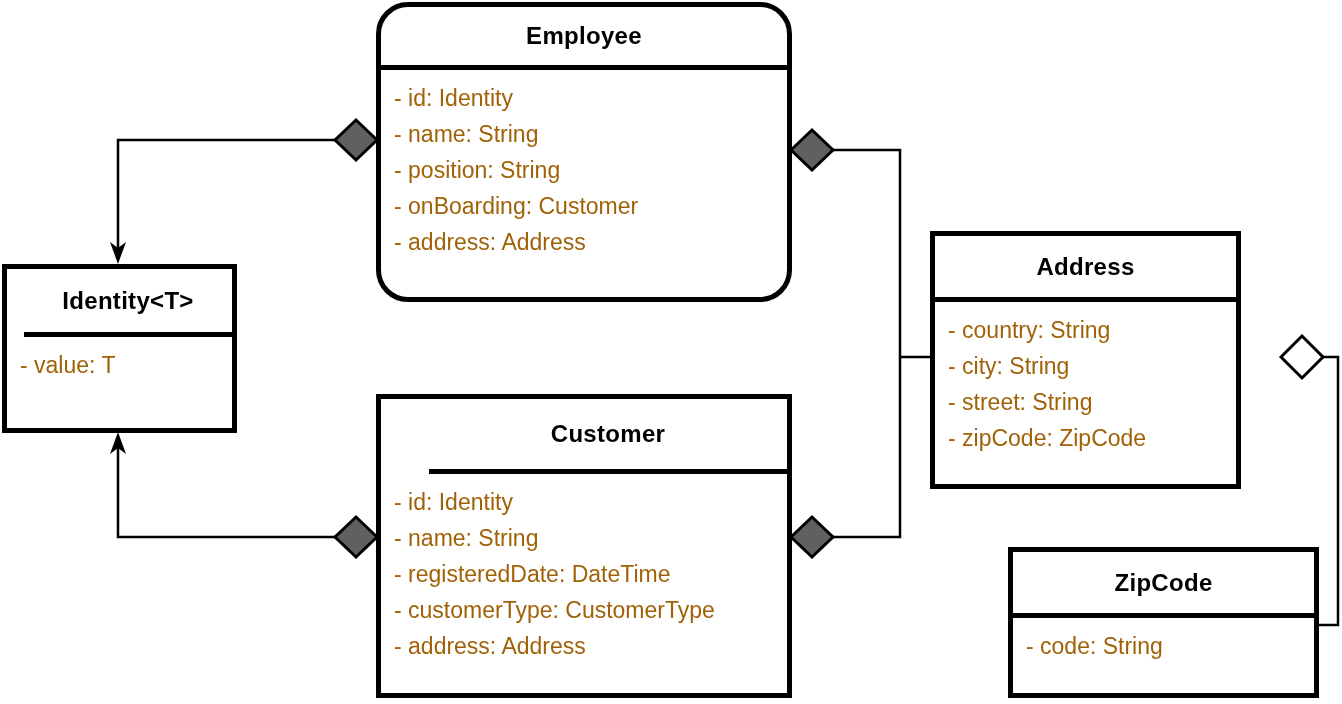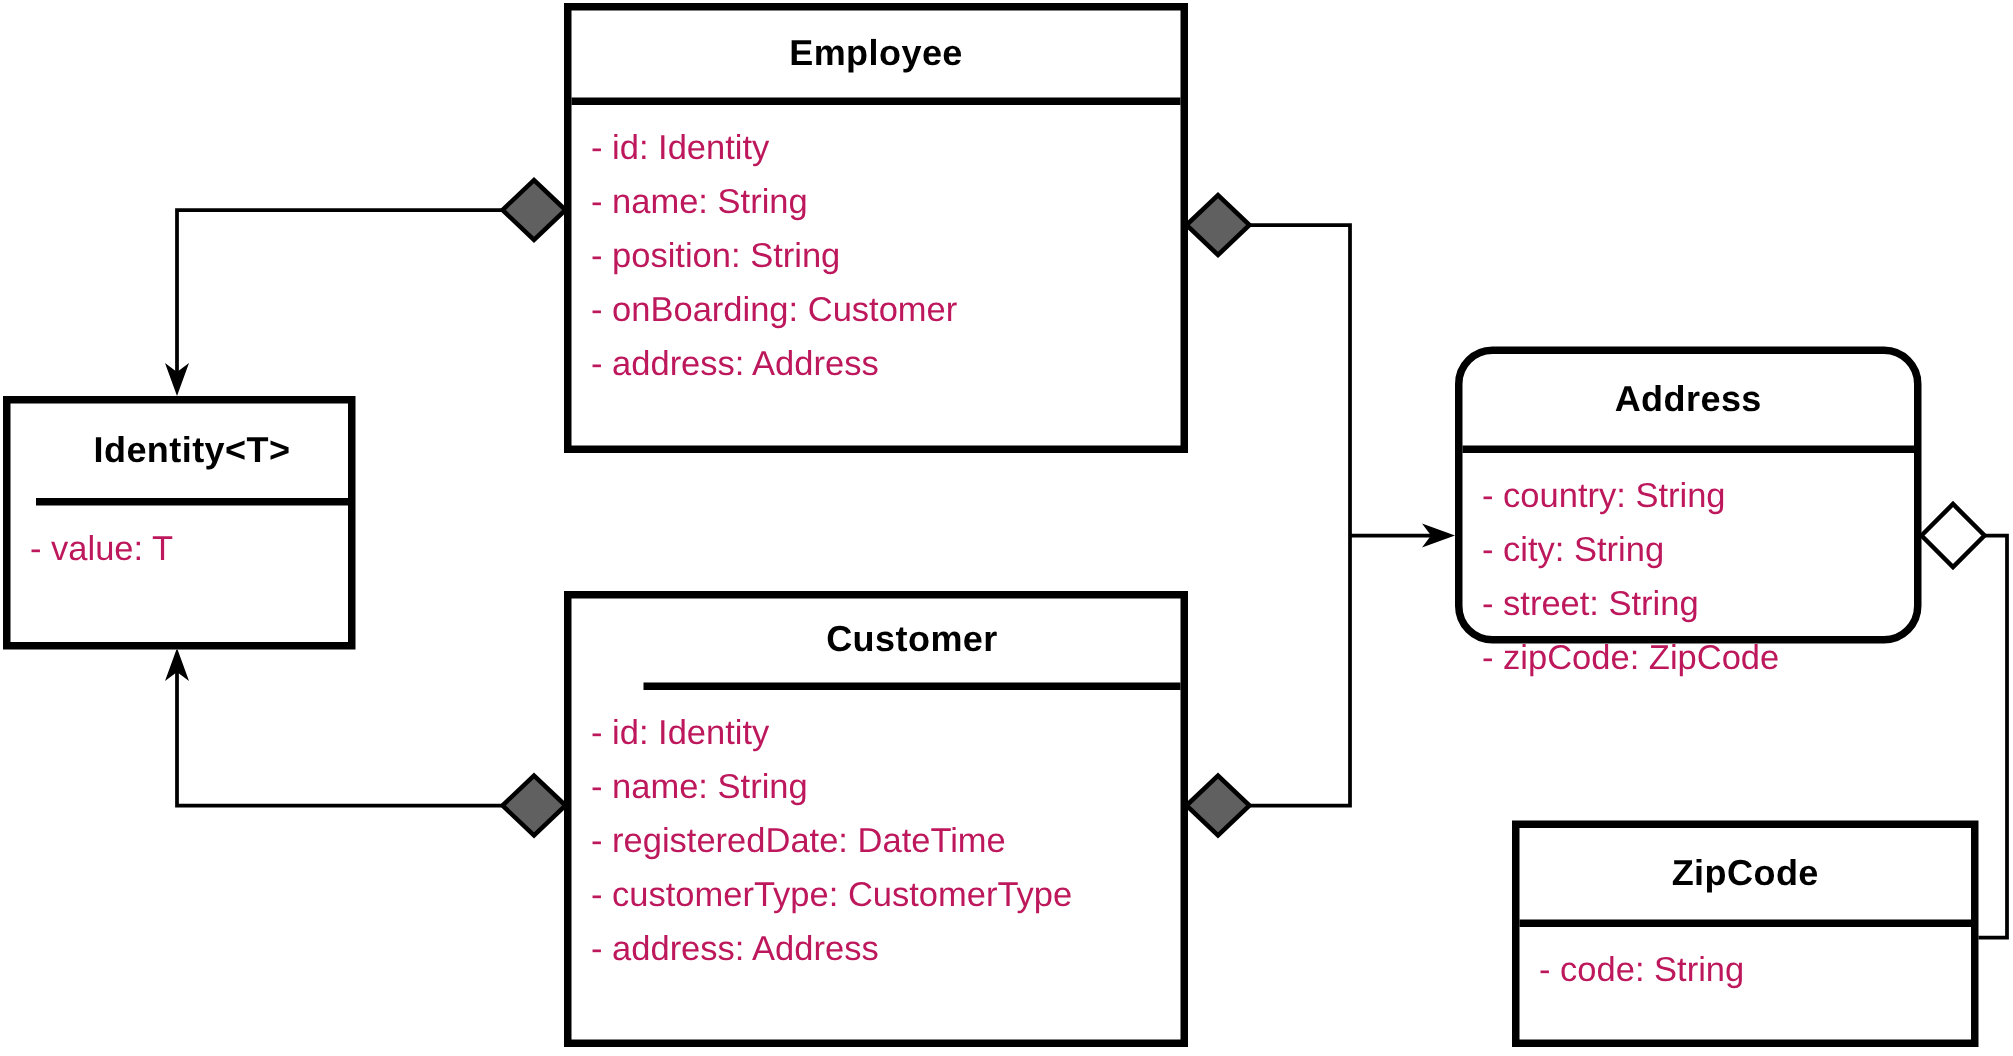--- a/index.html
+++ b/index.html
@@ -51,31 +51,31 @@
     font-size: 24px;
     color: #000000;
     letter-spacing: 0.3px;
   }
   .uml-attrs {
     padding: 10px 13px;
   }
   .attr {
     font-size: 23px;
     line-height: 36px;
-    color: #be185d;
+    color: #a16207;
     white-space: nowrap;
   }
   
-  #box-employee { left: 376px; top: 2px;   width: 416px; height: 300px; }
+  #box-employee { left: 376px; top: 2px;   width: 416px; height: 300px; border-radius: 32px; }
   #box-employee .uml-title { height: 63px; }
   #box-identity { left: 2px;   top: 264px; width: 235px; height: 169px; }
   #box-identity .uml-title { height: 68px; margin-left: 17px; }
   #box-customer { left: 376px; top: 394px; width: 416px; height: 304px; }
-  #box-customer .uml-title { height: 61px; margin-left: 48px; }
-  #box-address  { left: 970px; top: 231px; width: 311px; height: 198px; border-radius: 25px; }
+  #box-customer .uml-title { height: 75px; margin-left: 48px; }
+  #box-address  { left: 930px; top: 231px; width: 311px; height: 258px; }
   #box-address .uml-title { height: 66px; }
   #box-zipcode  { left: 970px; top: 547px; width: 311px; height: 151px; margin-left: 38px; }
   #box-zipcode .uml-title { height: 66px; }
 </style>
 </head>
 <body>
 
 <div class="canvas">
 
   <svg class="connectors" viewBox="0 0 1342 704" xmlns="http://www.w3.org/2000/svg">

